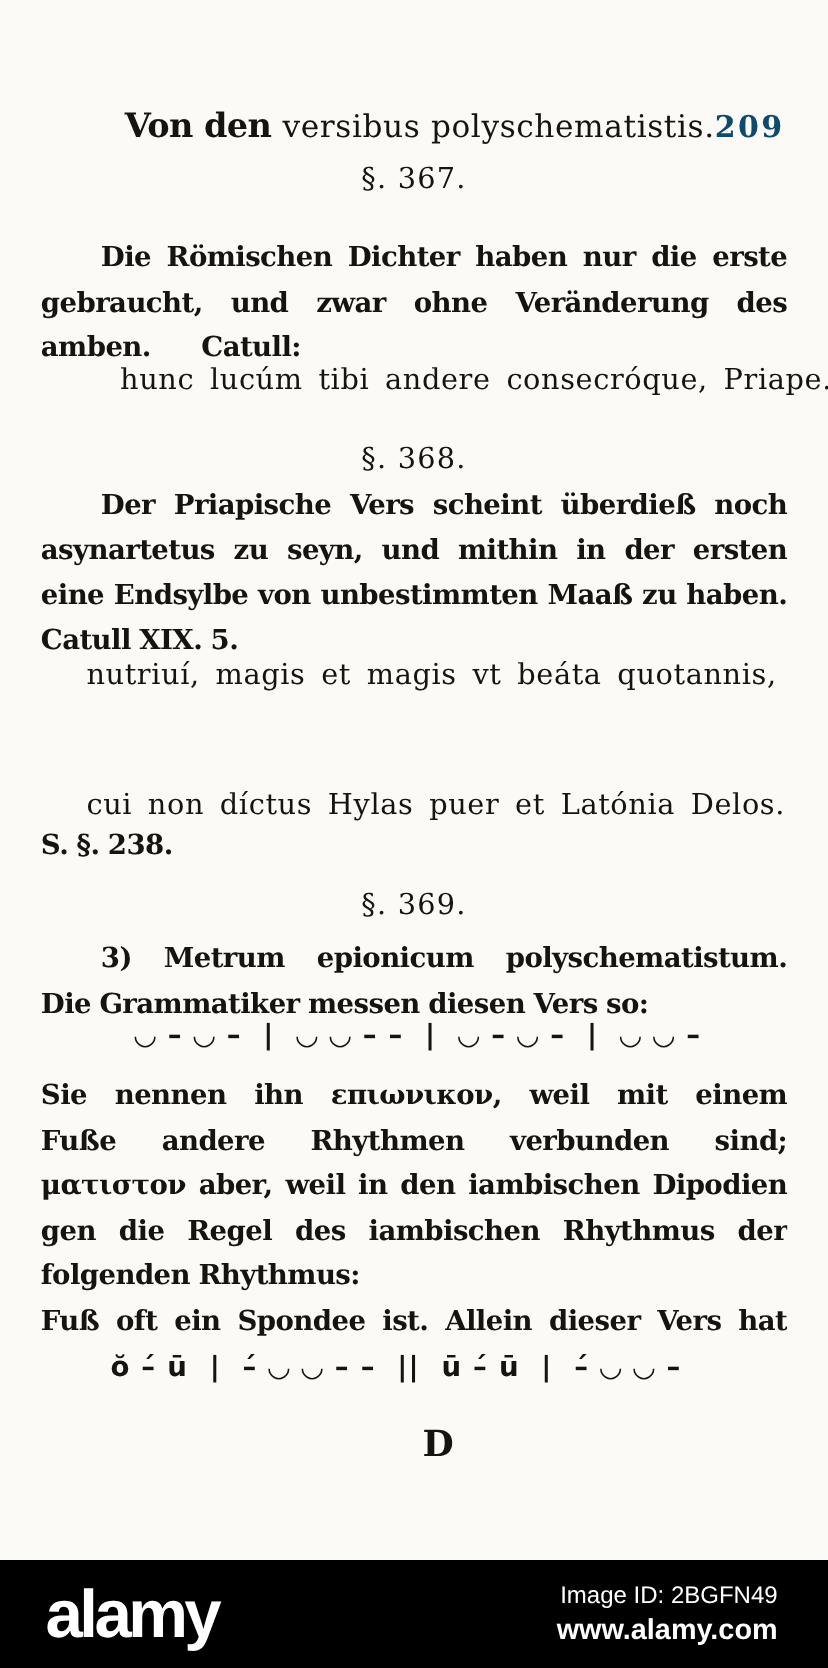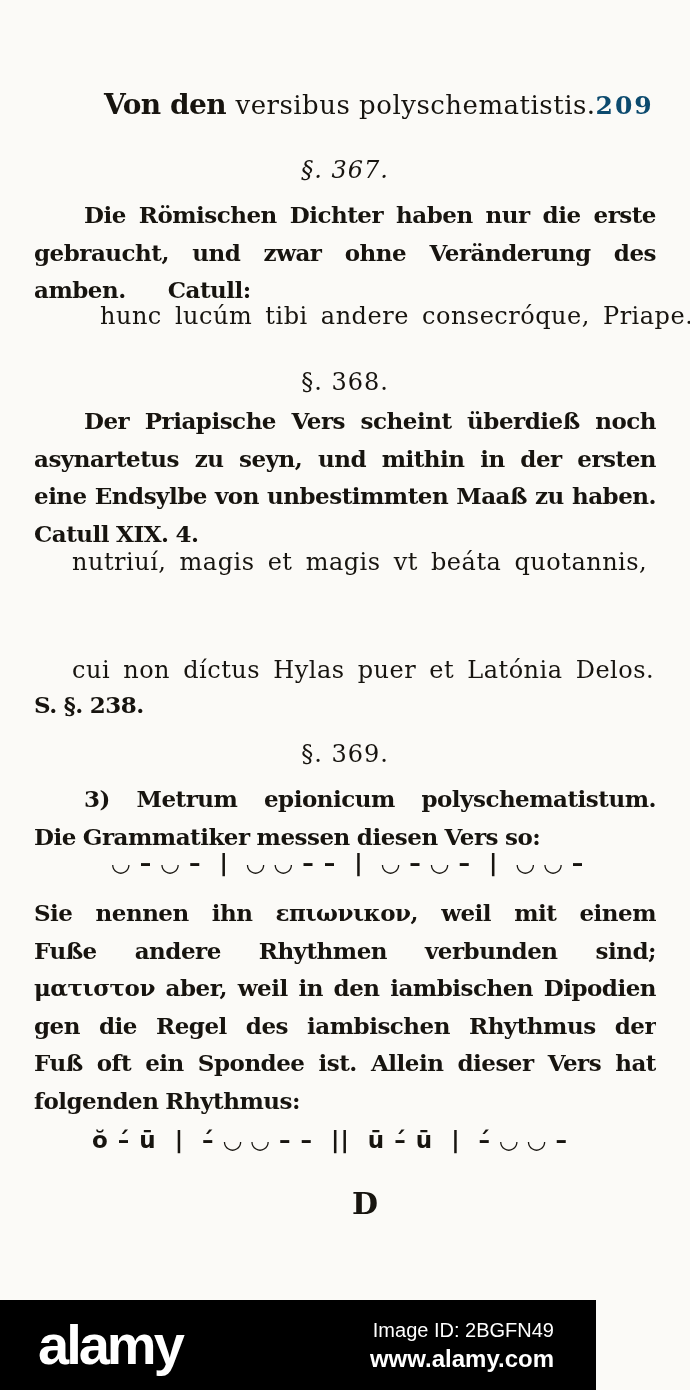--- a/index.html
+++ b/index.html
@@ -39,74 +39,74 @@
   .metric {
     position:absolute; font-family:"DejaVu Sans", sans-serif; font-weight:700;
     font-size:23px; white-space:pre; letter-spacing:1px; line-height:40px;
   }
 
   
   .signature { position:absolute; top:1186px; left:352px; font-weight:700; font-size:30px; }
 
   
   .wm-bar {
-    position:absolute; left:0; top:1300px; width:596px; height:90px; background:#000000;
+    position:absolute; left:0; top:1300px; width:690px; height:90px; background:#000000;
     display:flex; align-items:center; justify-content:space-between;
     padding:0 42px 0 38px; box-sizing:border-box;
     font-family:"Liberation Sans", sans-serif; color:#ffffff;
   }
   .wm-logo { font-weight:700; font-size:56px; letter-spacing:-3px; line-height:1; }
   .wm-right { text-align:right; }
   .wm-id  { font-size:20px; font-weight:400; line-height:1.35; }
   .wm-url { font-size:24px; font-weight:700; line-height:1.25; }
 </style>
 </head>
 <body>
 
 <div class="stage">
 
   <div class="running-header">
     <div class="hdr-title"><span class="hdr-fraktur">Von den </span><span class="hdr-latin">versibus polyschematistis.</span></div>
     <div class="hdr-num">209</div>
   </div>
 
-  <div class="sect-head" style="top:156px;font-style:italic;">§. 367.</div>
+  <div class="sect-head" style="top:135px;">§. 367.</div>
   <div class="block" style="top:196px;">
     <div class="line de jline ind">Die Römischen Dichter haben nur die erste Art</div>
     <div class="line de jline">gebraucht, und zwar ohne Veränderung des Chori-</div>
     <div class="line de pline">amben.      Catull:</div>
   </div>
   <div class="verse lat" style="top:298px; left:100px;">hunc lucúm tibi andere consecróque, Priape.</div>
 
   <div class="sect-head" style="top:368px;">§. 368.</div>
   <div class="block" style="top:402px;">
     <div class="line de jline ind">Der Priapische Vers scheint überdieß noch ein</div>
     <div class="line de jline">asynartetus zu seyn, und mithin in der ersten Hälfte</div>
     <div class="line de jline">eine Endsylbe von unbestimmten Maaß zu haben.</div>
-    <div class="line de pline">Catull XIX. 4.</div>
+    <div class="line de pline">Catull XIX. 5.</div>
   </div>
   <div class="verse lat" style="top:544px; left:72px;">nutriuí, magis et magis vt beáta quotannis,</div>
   <div class="verse lat" style="top:652px; left:72px;">cui non díctus Hylas puer et Latónia Delos.</div>
   <div class="block" style="top:686px;">
     <div class="line de pline">S. §. 238.</div>
   </div>
 
   <div class="sect-head" style="top:740px;">§. 369.</div>
   <div class="block" style="top:780px;">
     <div class="line de jline ind">3) Metrum epionicum polyschematistum.</div>
     <div class="line de pline">Die Grammatiker messen diesen Vers so:</div>
   </div>
   <div class="metric" style="top:843px; left:112px;">◡ – ◡ –  |  ◡ ◡ – –  |  ◡ – ◡ –  |  ◡ ◡ –</div>
   <div class="block" style="top:894px;">
     <div class="line de jline">Sie nennen ihn επιωνικον, weil mit einem Jönischen</div>
     <div class="line de jline">Fuße andere Rhythmen verbunden sind; πολυσχη-</div>
     <div class="line de jline">ματιστον aber, weil in den iambischen Dipodien ge-</div>
     <div class="line de jline">gen die Regel des iambischen Rhythmus der zweyte</div>
+    <div class="line de pline">folgenden Rhythmus:</div>
     <div class="line de jline">Fuß oft ein Spondee ist.  Allein dieser Vers hat</div>
-    <div class="line de pline">folgenden Rhythmus:</div>
   </div>
   <div class="metric" style="top:1120px; left:92px;">ŏ –́ ū  |  –́ ◡ ◡ – –  ||  ū –́ ū  |  –́ ◡ ◡ –</div>
 
   <div class="signature">D</div>
 
   <div class="wm-bar">
     <div class="wm-logo">alamy</div>
     <div class="wm-right">
       <div class="wm-id">Image ID: 2BGFN49</div>
       <div class="wm-url">www.alamy.com</div>

